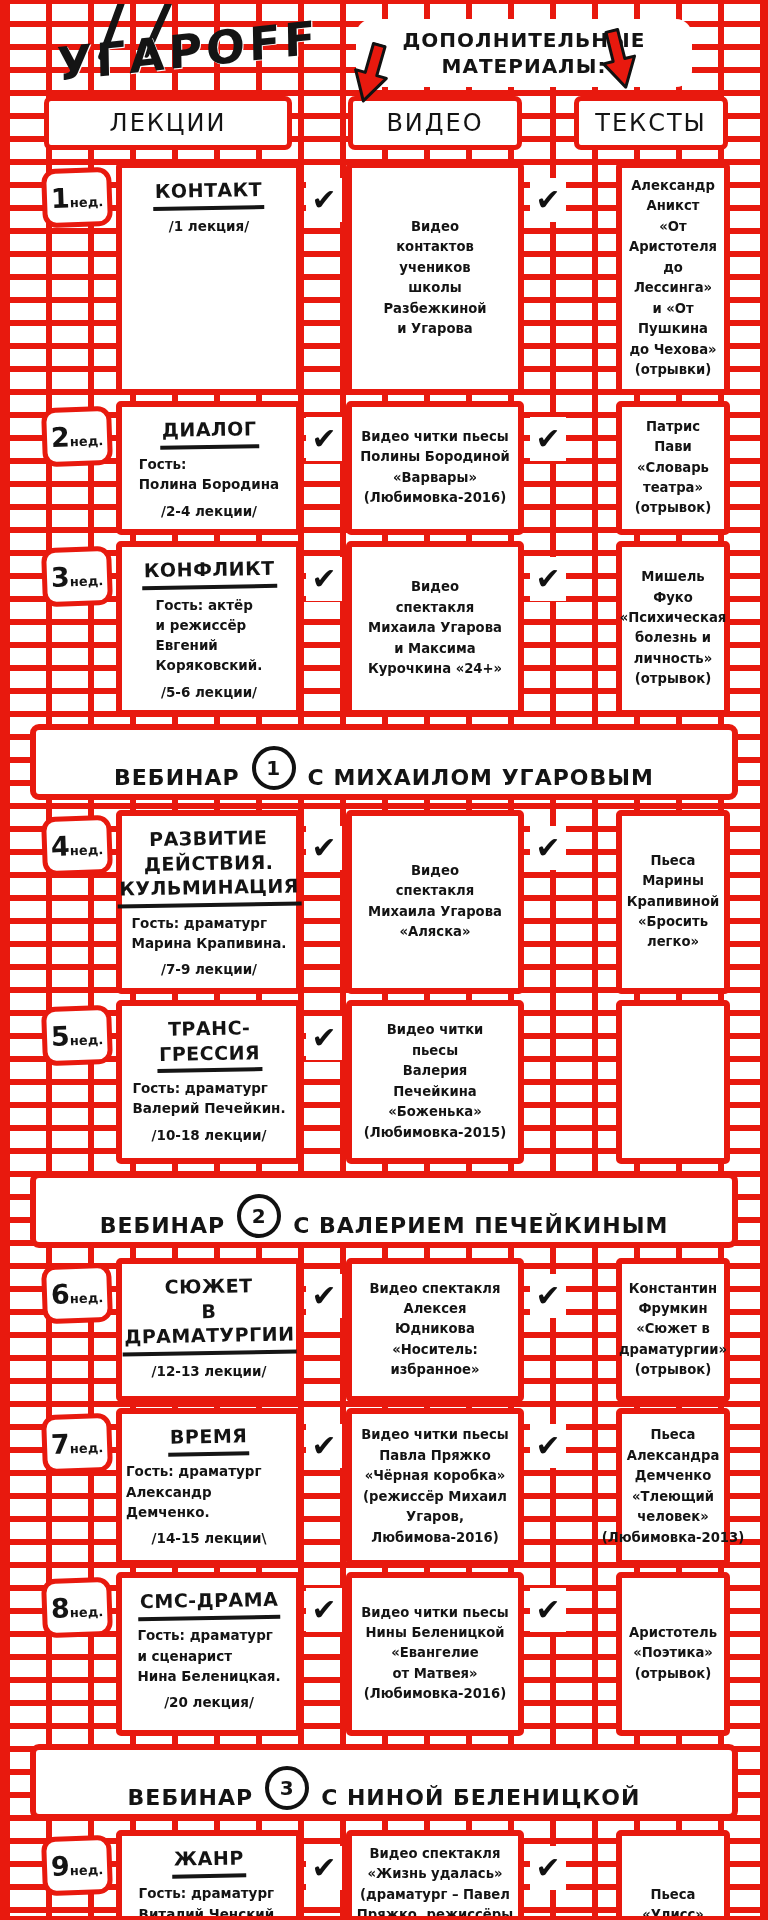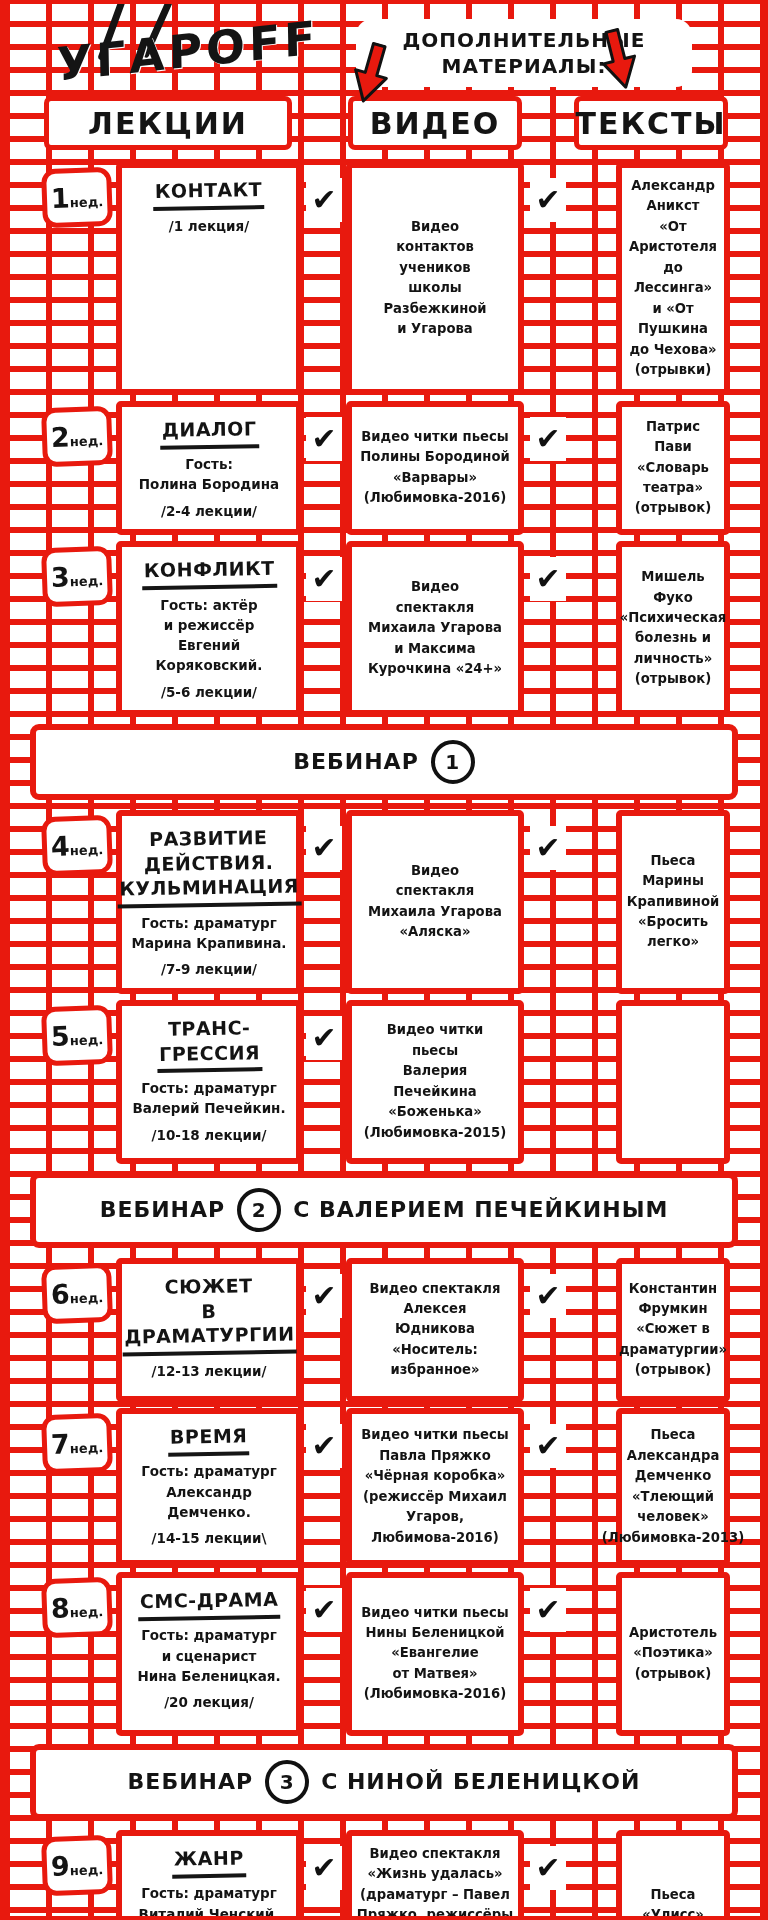--- a/index.html
+++ b/index.html
@@ -34,21 +34,21 @@
   .arrow-right{left:592px;top:24px;transform:rotate(-14deg);}
   
   .row{
     display:grid;
     grid-template-columns:30px 82px 186px 44px 178px 48px 158px 42px;
   }
   .colheads{margin-bottom:12px;}
   .chead{
     background:#fff;border:5px solid #e8190e;border-radius:7px;
     display:flex;align-items:center;justify-content:center;
-    height:44px;margin:0 10px;font-size:30px;font-weight:700;letter-spacing:2px;
+    height:44px;margin:0 10px;font-size:24px;font-weight:400;letter-spacing:2px;
   }
   .ch-lect{grid-column:2/4;}
   .ch-video{grid-column:5;margin:0 2px;}
   .ch-text{grid-column:7;margin:0 2px;}
   
   .week{margin-bottom:6px;}
   .wn-wrap{grid-column:2;}
   .wn{
     margin:6px 4px 0 8px;background:#fff;border:5px solid #e8190e;
     border-radius:14px;padding:9px 2px;text-align:center;transform:rotate(-2deg);
@@ -73,31 +73,31 @@
     display:flex;align-items:center;justify-content:center;
     font-size:30px;font-weight:800;color:#111;line-height:1;
   }
   .title{
     font-size:19px;font-weight:800;letter-spacing:.5px;line-height:1.3;
     border-bottom:4px solid #151515;padding:0 2px 3px;
     white-space:pre-line;text-align:center;transform:rotate(-1deg);
   }
   .guest,.count{
     font-size:13.5px;font-weight:700;line-height:1.5;
-    white-space:pre-line;text-align:center;
+    white-space:pre-line;text-align:left;
   }
   .body-text{
     font-size:13.2px;font-weight:700;line-height:1.55;
     white-space:pre-line;text-align:center;
   }
   
   .webinar{display:flex;margin-bottom:8px;}
   .wb-box{
     flex:1;margin:2px 26px;background:#fff;border:6px solid #e8190e;
-    border-radius:9px;display:flex;align-items:center;justify-content:center;
+    border-radius:9px;display:flex;align-items:flex-end;justify-content:center;
     gap:12px;min-height:56px;font-size:22px;font-weight:800;letter-spacing:1px;
     padding:4px;
   }
   .wb-num{
     width:36px;height:36px;border:4px solid #111;border-radius:50%;
     display:flex;align-items:center;justify-content:center;
     font-size:20px;font-weight:800;flex:0 0 auto;
   }
 </style>
 </head>
@@ -223,20 +223,21 @@
 «Психическая
 болезнь и
 личность»
 (отрывок)</div>
     </div>
   </div>
       <div class="webinar">
     <div class="wb-box">
       <span class="wb-label">ВЕБИНАР</span>
       <span class="wb-num">1</span>
+      <span class="wb-title">С МИХАИЛОМ УГАРОВЫМ</span>
     </div>
   </div>
       <div class="row week" style="min-height: 158px;">
     <div class="wn-wrap">
       <div class="wn">
         <span class="wn-num">4</span><span class="wn-suf">нед.</span>
       </div>
     </div>
     <div class="cell lecture">
       <span class="title">РАЗВИТИЕ

